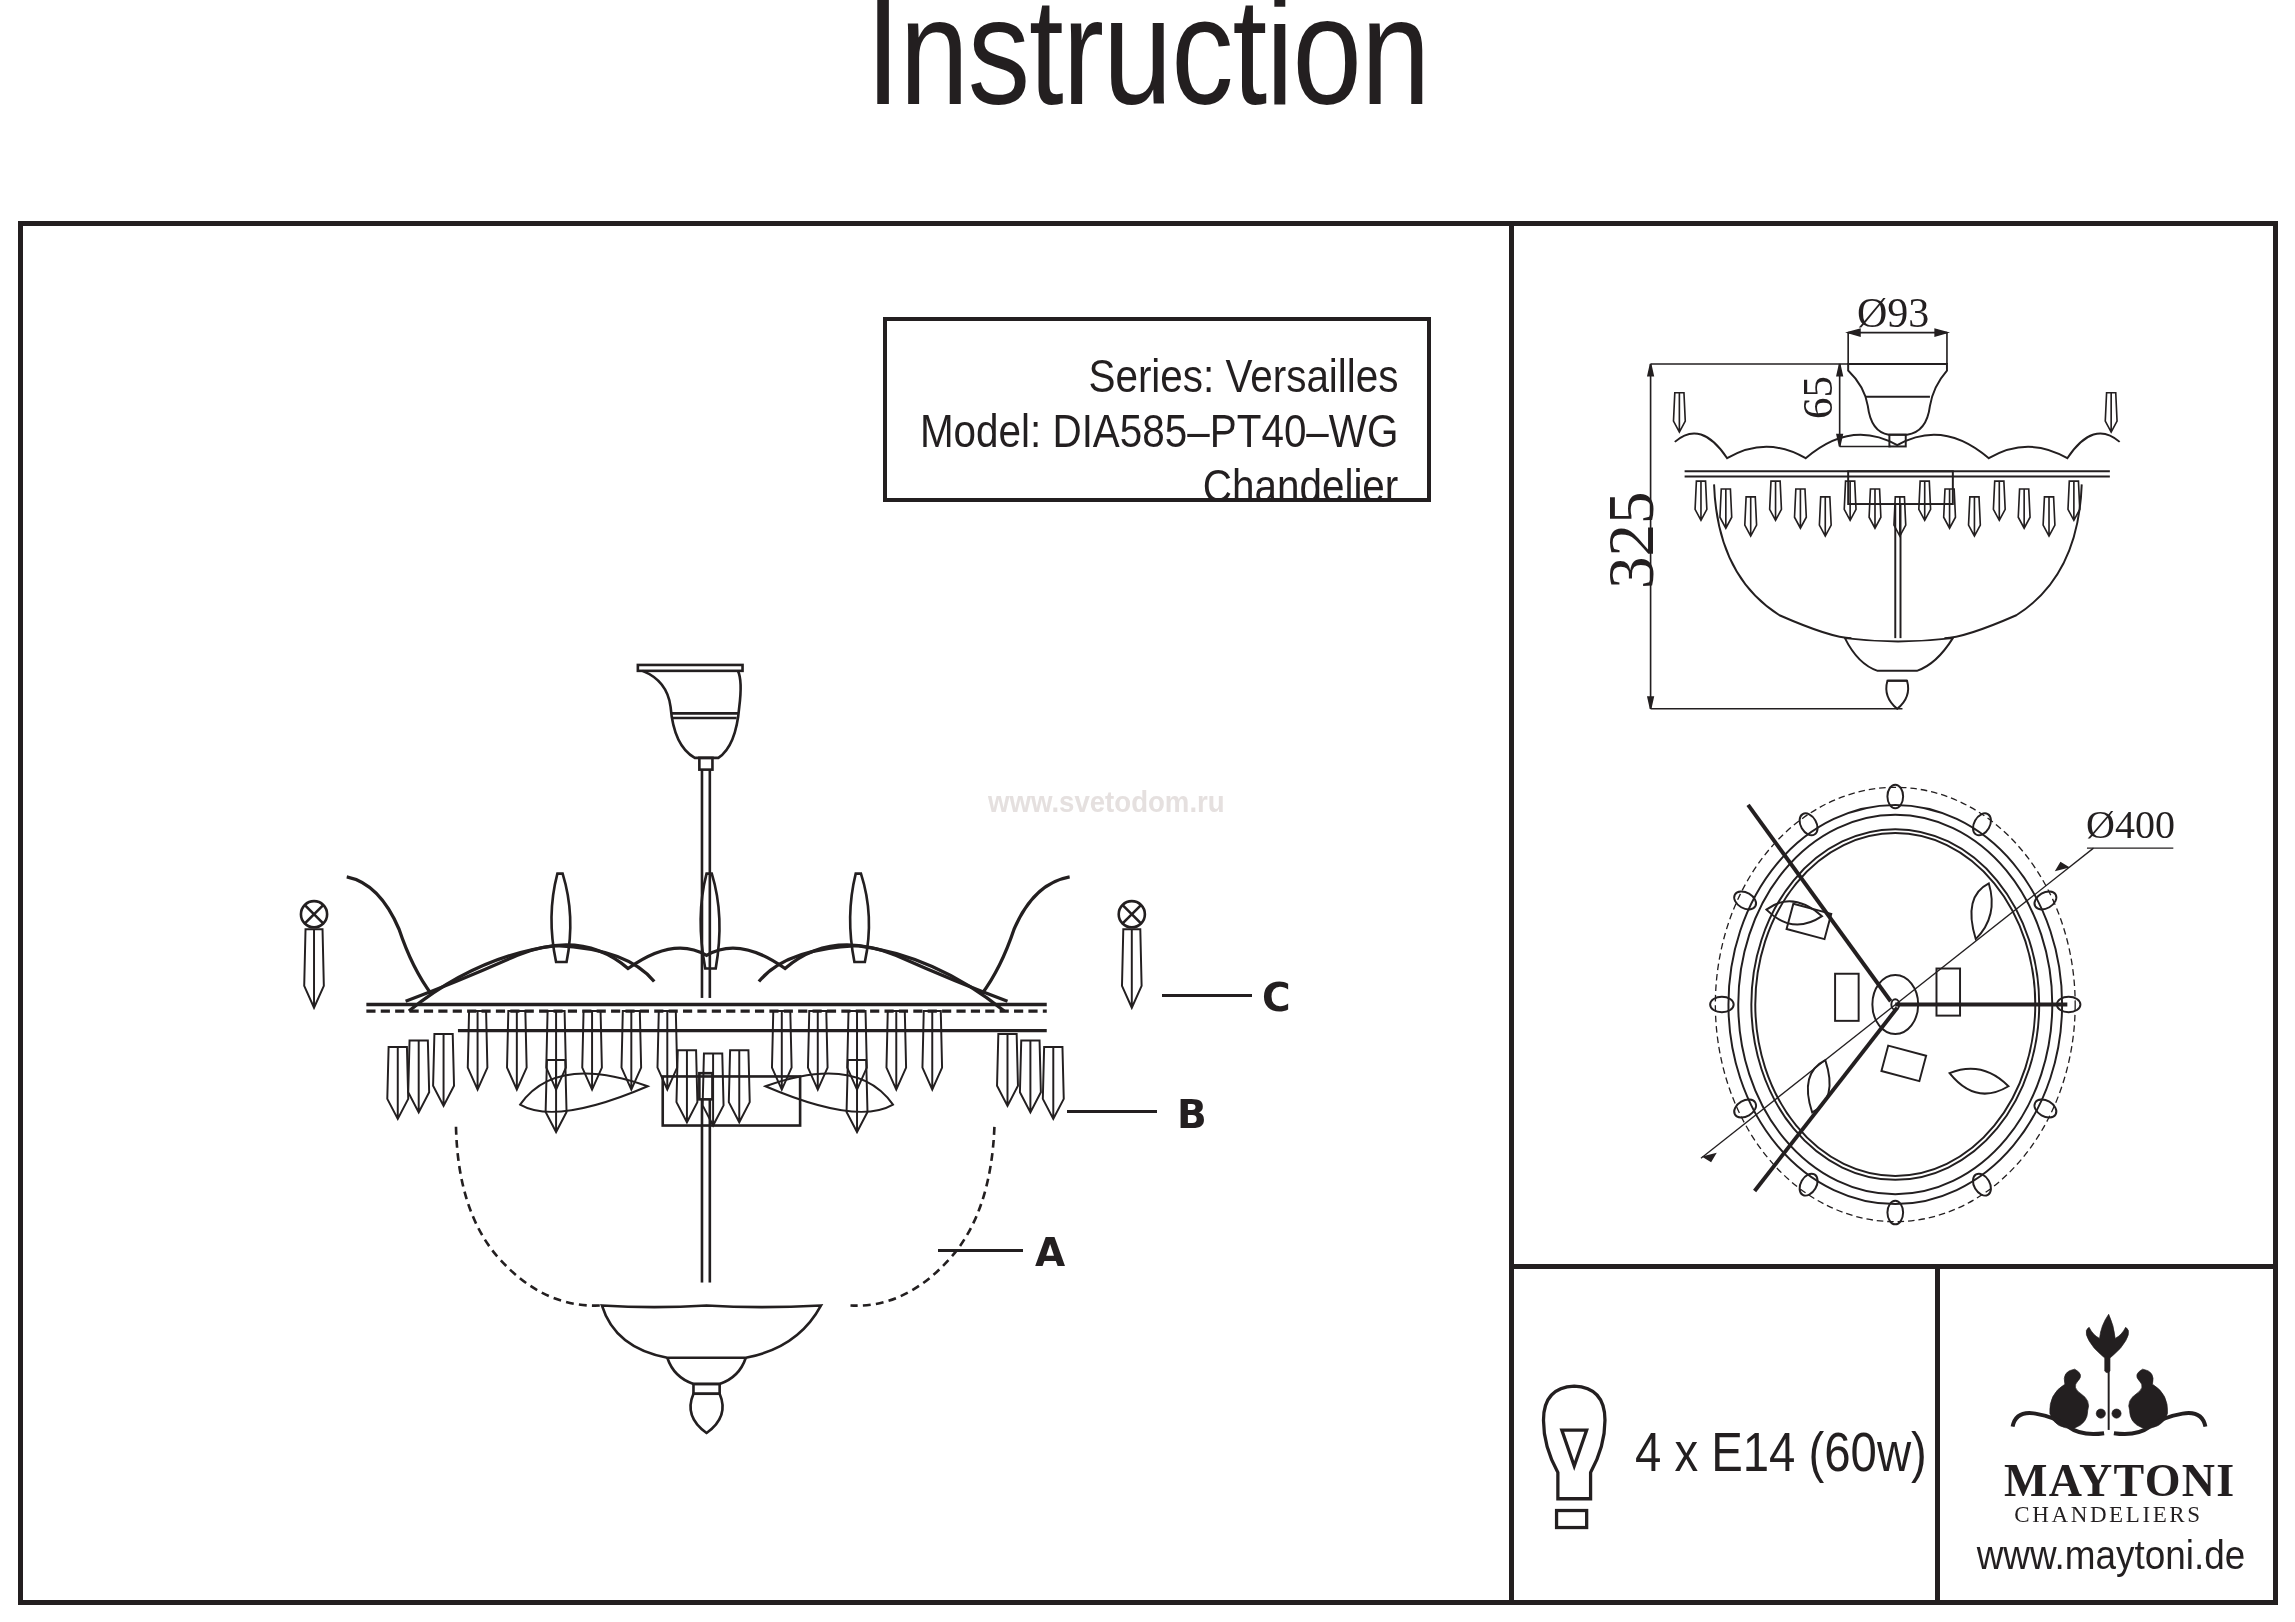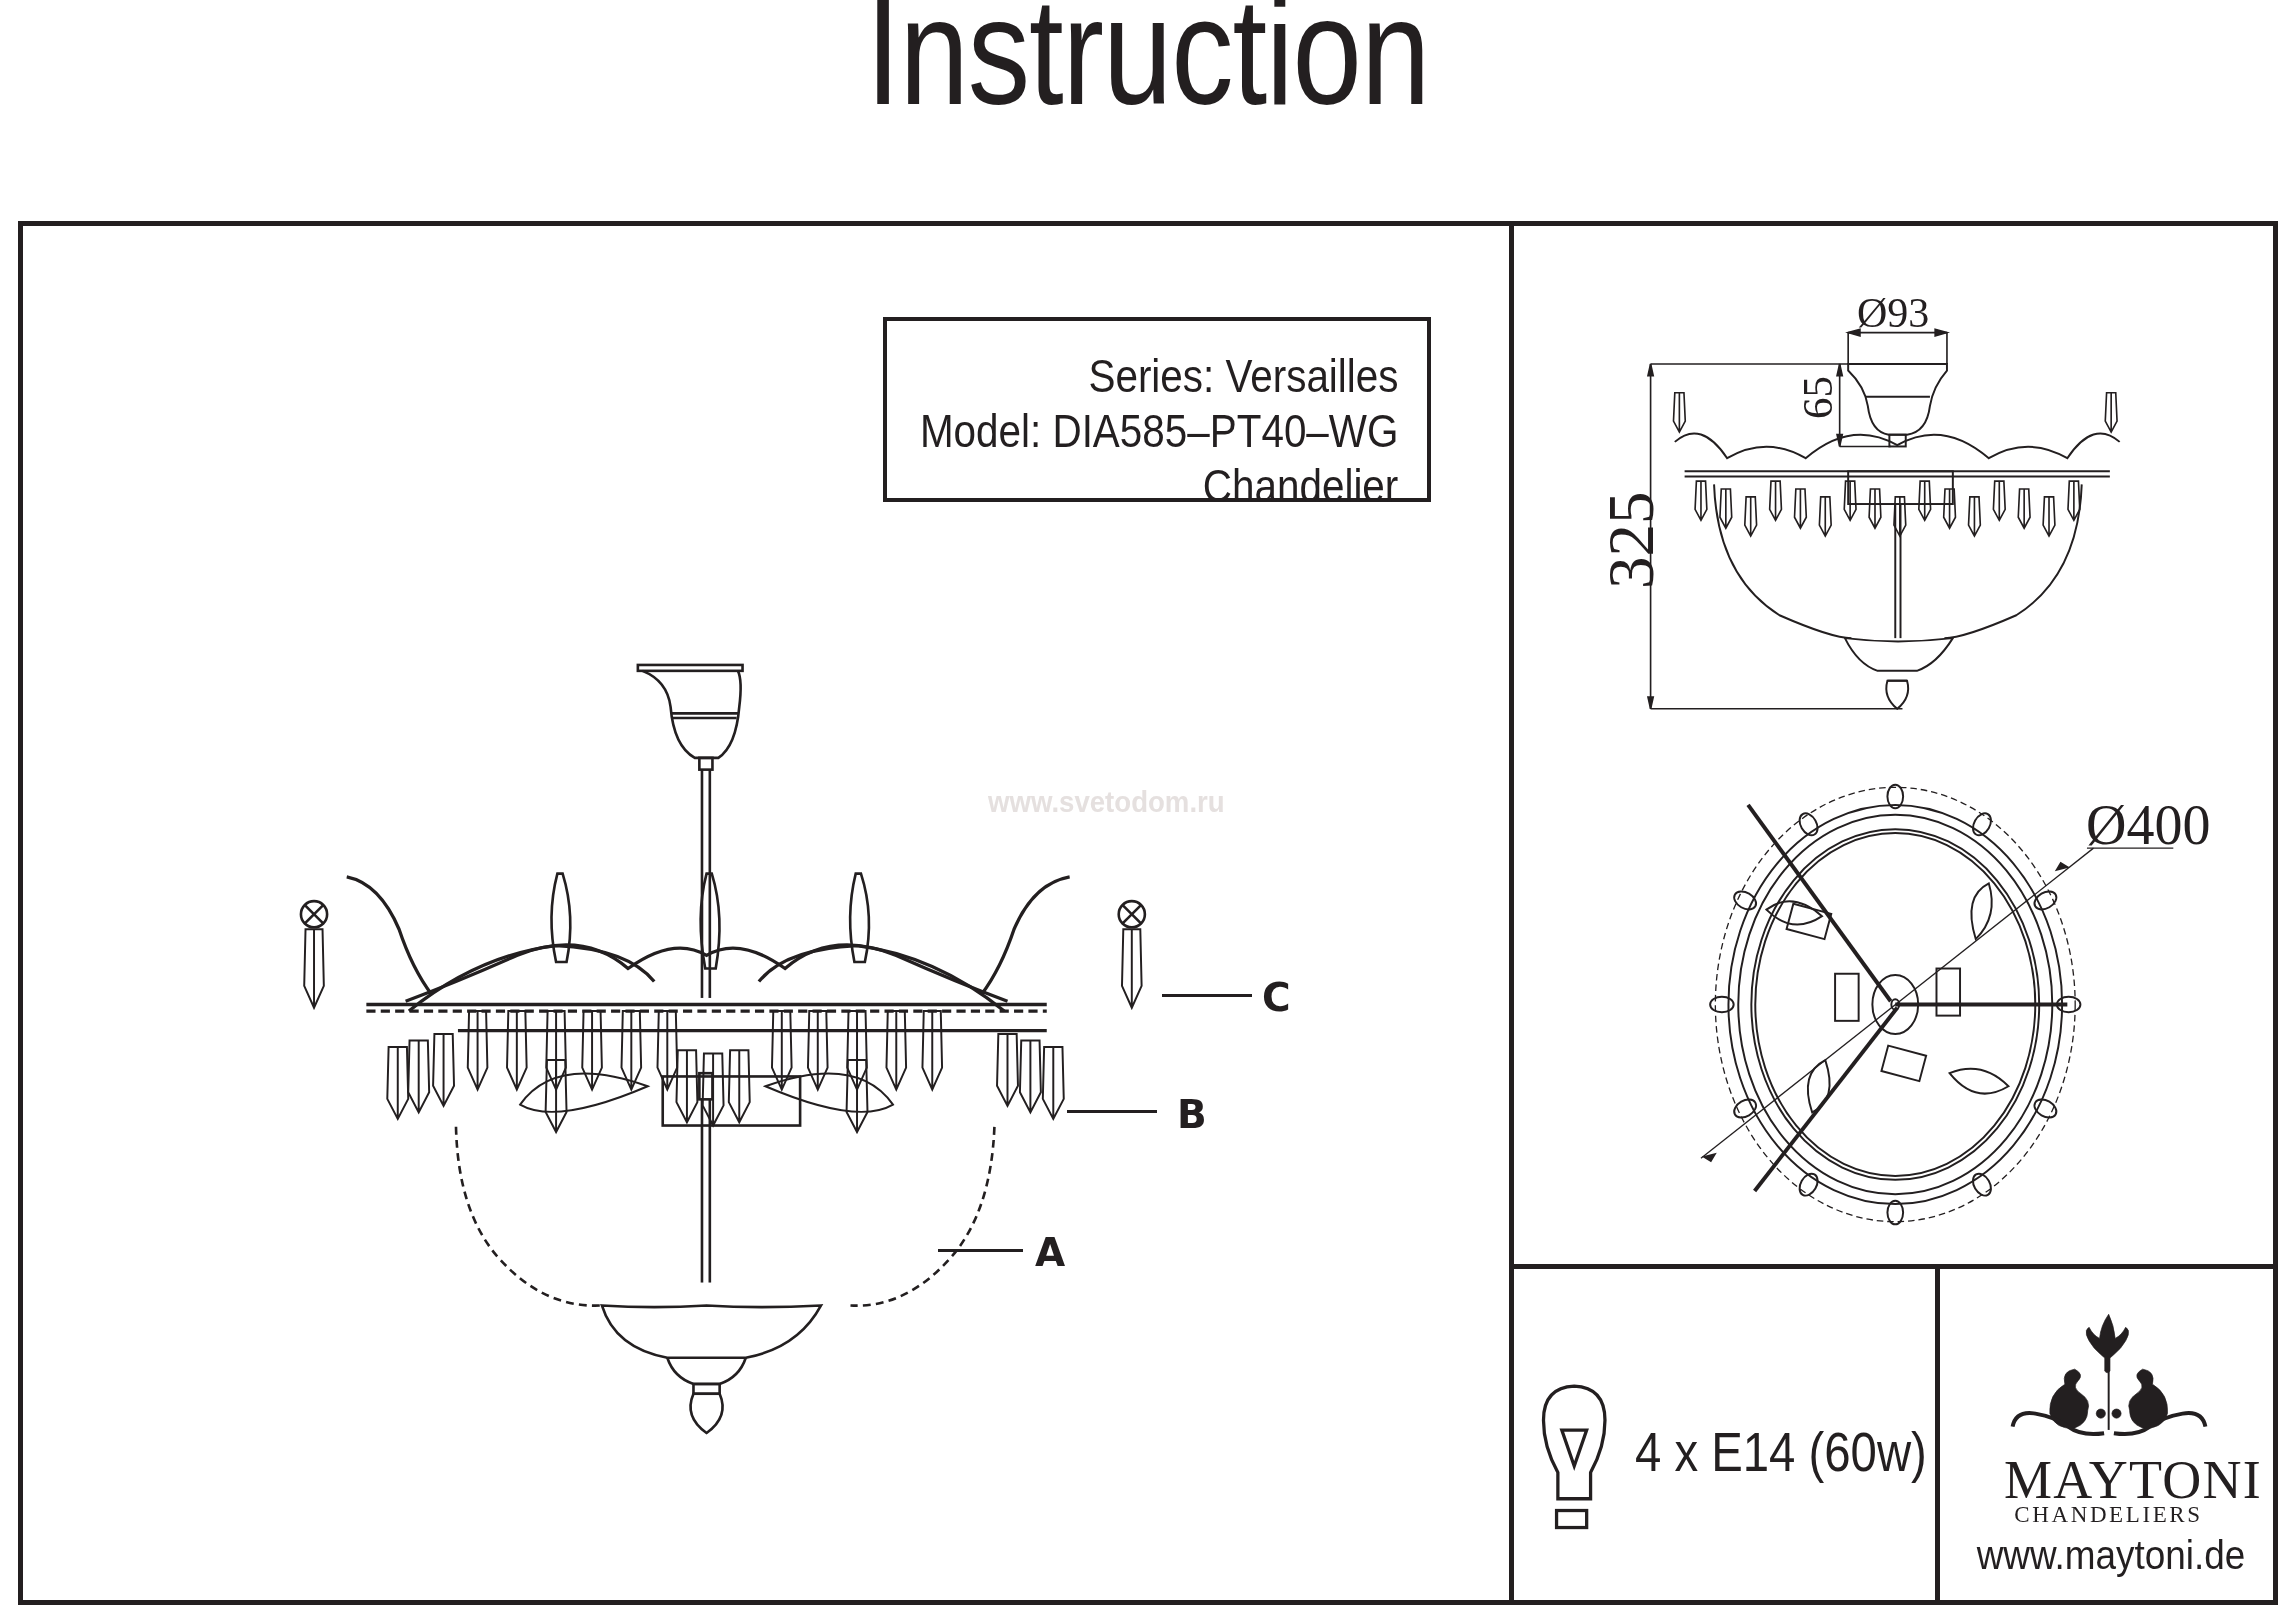--- a/index.html
+++ b/index.html
@@ -9,21 +9,21 @@
   #frame { left:17.7px; top:221px; width:2260px; height:1384px; border:5.2px solid #231f20; box-sizing:border-box; }
   .vline { position:absolute; width:5.2px; background:#231f20; }
   .hline { position:absolute; height:5.2px; background:#231f20; }
   #info-box { left:883px; top:317px; width:548px; height:185px; border:4.6px solid #231f20; box-sizing:border-box; }
   .info-line { position:absolute; right:29px; font-size:47px; line-height:52px; white-space:nowrap; transform:scaleX(0.86); transform-origin:100% 50%; }
   #watermark { left:988px; top:785px; font-size:30px; font-weight:bold; color:#e5e0df; white-space:nowrap; transform:scaleX(0.92); transform-origin:0 0; }
   .callout { position:absolute; font-size:39px; font-weight:bold; font-family:"DejaVu Sans", sans-serif; line-height:39px; }
   .callout-line { position:absolute; height:3.3px; background:#231f20; }
   .dim-text { position:absolute; font-family:"Liberation Serif", serif; font-size:42px; line-height:60px; white-space:nowrap; }
   #bulb-spec { left:1635px; top:1420px; font-size:55px; line-height:65px; white-space:nowrap; transform:scaleX(0.86); transform-origin:0 50%; }
-  #brand-name { left:2004px; top:1455px; width:209px; text-align:center; font-family:"Liberation Serif", serif; font-size:54px; line-height:51px; letter-spacing:1.3px; white-space:nowrap; }
+  #brand-name { left:2004px; top:1455px; width:209px; text-align:center; font-family:"Liberation Serif", serif; font-size:46px; line-height:51px; letter-spacing:1.3px; white-space:nowrap;font-weight:bold; }
   #brand-sub { left:2004px; top:1505px; width:209px; text-align:center; font-family:"Liberation Serif", serif; font-size:23px; line-height:19.6px; letter-spacing:2.6px; white-space:nowrap; }
   #brand-url { left:1957px; top:1534px; width:308px; text-align:center; font-size:41px; line-height:43px; white-space:nowrap; transform:scaleX(0.9); transform-origin:50% 50%; }
   svg { position:absolute; overflow:visible; }
 </style>
 </head>
 <body>
 
 <div id="title" class="abs">Instruction</div>
 
 <div id="frame" class="abs"></div>
@@ -238,21 +238,21 @@
       <ellipse cx="2764.5" cy="1810.4" rx="12" ry="18" transform="rotate(210.0 2764.5 1810.4)"></ellipse>
       <ellipse cx="2667.5" cy="1694.0" rx="12" ry="18" transform="rotate(240.0 2667.5 1694.0)"></ellipse>
       <ellipse cx="2632.0" cy="1535.0" rx="12" ry="18" transform="rotate(270.0 2632.0 1535.0)"></ellipse>
       <ellipse cx="2667.5" cy="1376.0" rx="12" ry="18" transform="rotate(300.0 2667.5 1376.0)"></ellipse>
       <ellipse cx="2764.5" cy="1259.6" rx="12" ry="18" transform="rotate(330.0 2764.5 1259.6)"></ellipse>
       <ellipse cx="2897.0" cy="1217.0" rx="12" ry="18" transform="rotate(360.0 2897.0 1217.0)"></ellipse>
       <ellipse cx="3029.5" cy="1259.6" rx="12" ry="18" transform="rotate(390.0 3029.5 1259.6)"></ellipse>
       <ellipse cx="3126.5" cy="1376.0" rx="12" ry="18" transform="rotate(420.0 3126.5 1376.0)"></ellipse>
     </g>
 </svg>
-<div class="dim-text" style="left:2086px; top:797px; font-size:56px; line-height:56px;">Ø400</div>
+<div class="dim-text" style="left:2086px; top:797px; font-size:40px; line-height:56px;">Ø400</div>
 
 <svg style="left:1538px; top:1381px;" width="79" height="157" viewBox="0 0 120 240">
   <g fill="none" stroke="#231f20" stroke-width="5">
     <path d="M30 180 L30 140 Q8 100 8 60 Q8 10 55 8 Q102 10 102 60 Q102 100 80 140 L80 180 Z"></path>
     <path d="M36 75 L74 75 L55 130 Z"></path>
     <rect x="28" y="198" width="46" height="26"></rect>
   </g>
 </svg>
 <div id="bulb-spec" class="abs">4 x E14 (60w)</div>
 

